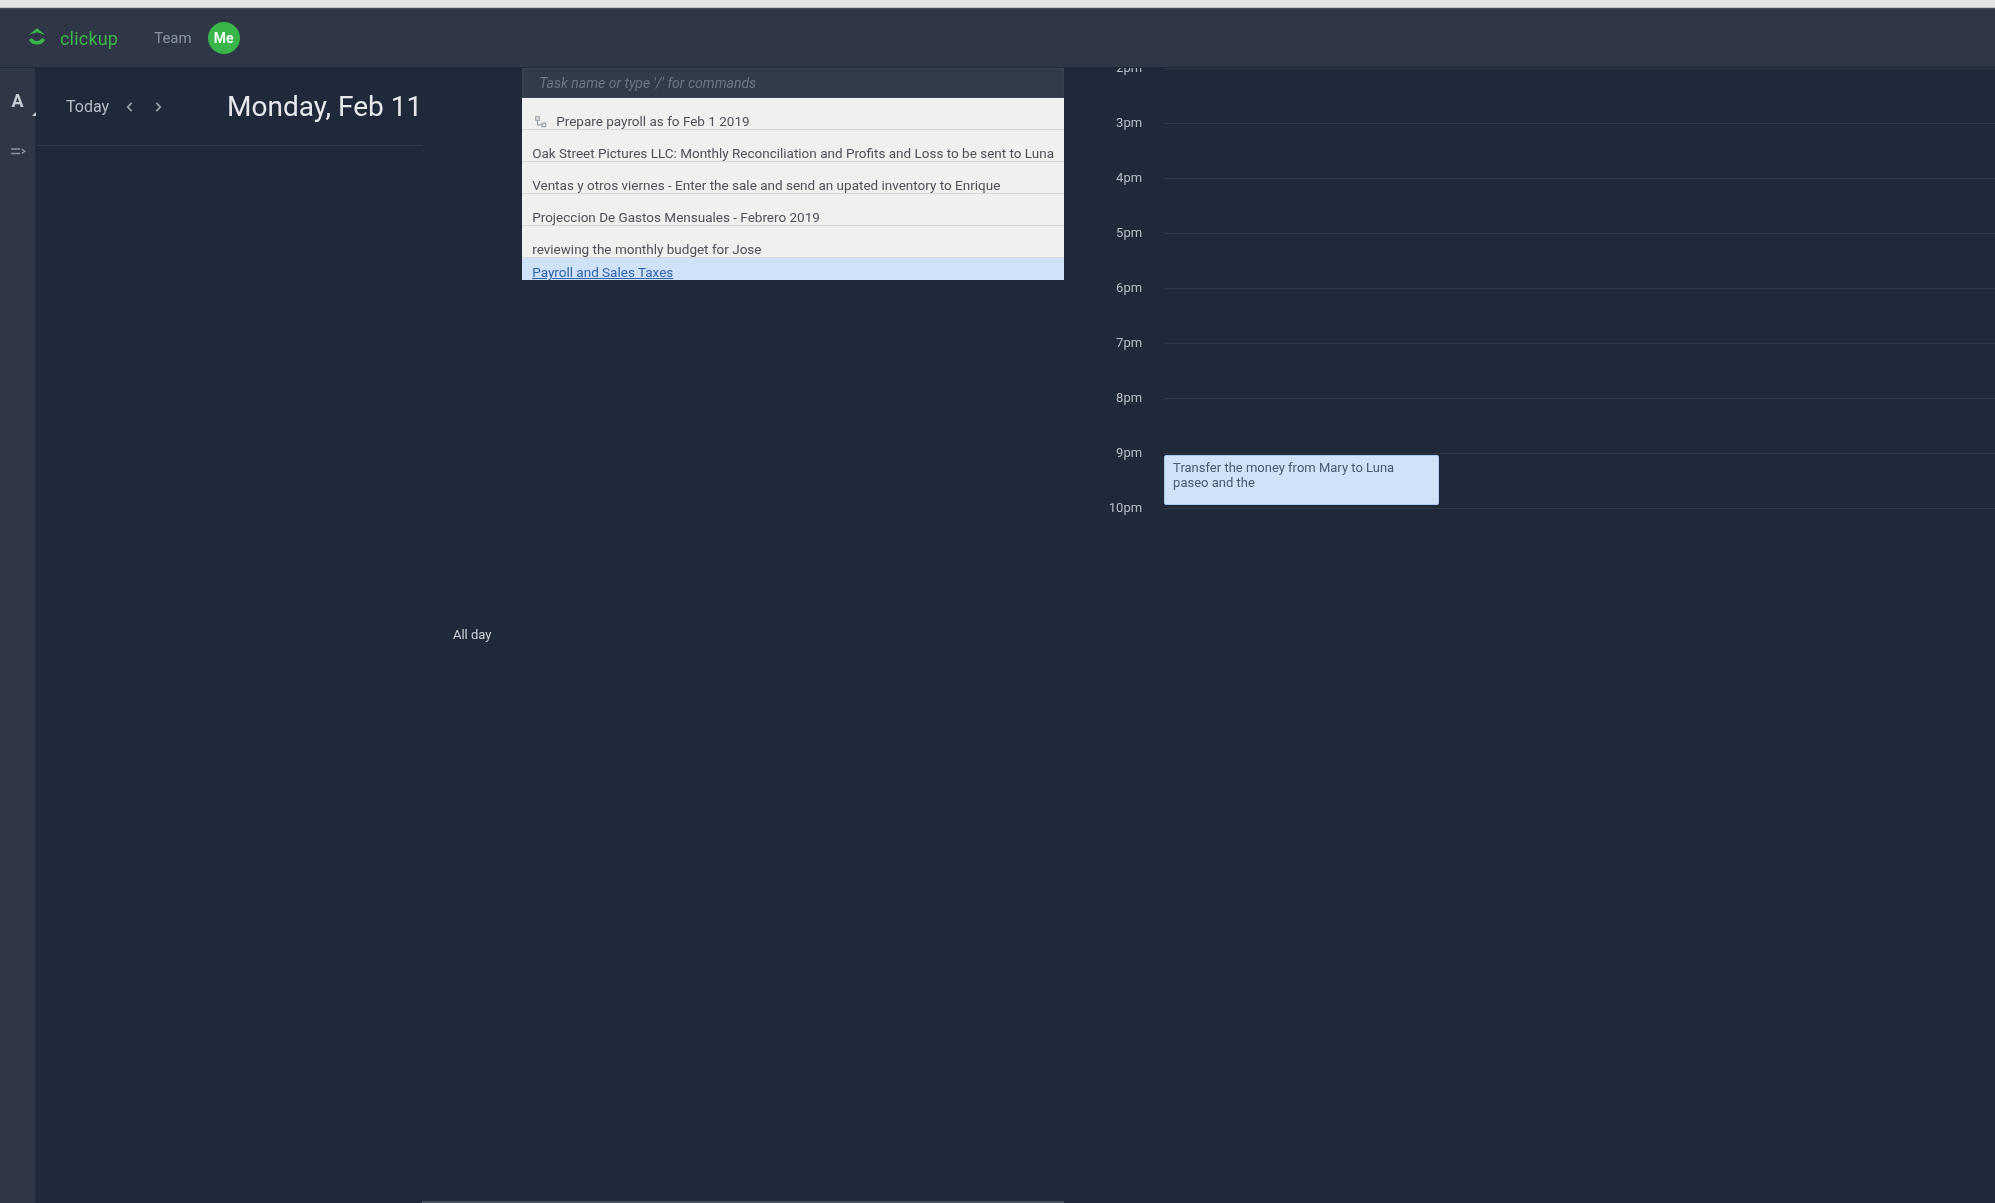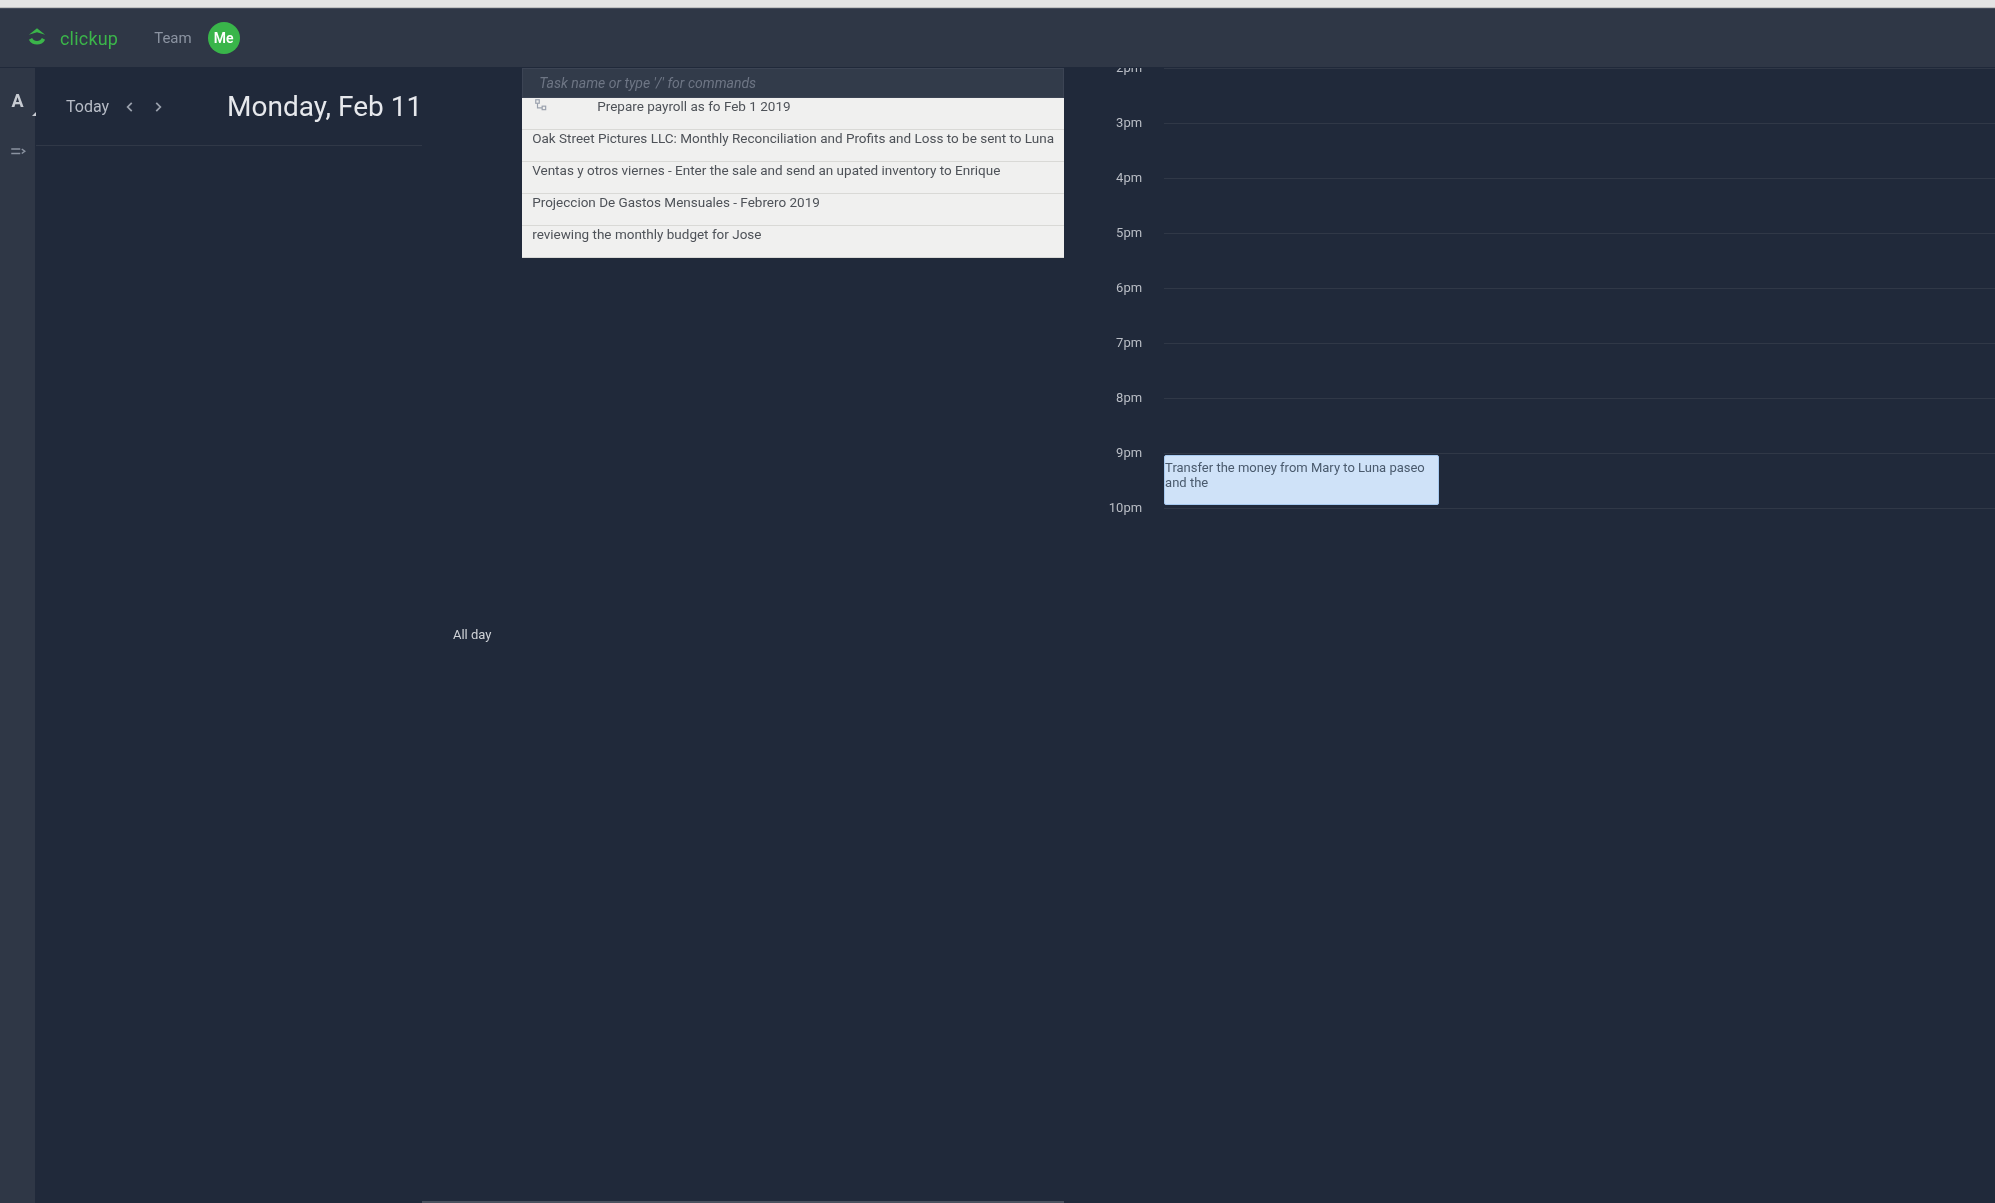--- a/index.html
+++ b/index.html
@@ -181,28 +181,27 @@
     align-items: center;
     padding: 14px 16px;
     color: #6e7685;
     font-size: 14px;
     font-style: italic;
     cursor: text;
   }
   .allday-list { background:#f0f0ef; }
   .allday-row {
     display: flex;
-    align-items: flex-start;
+    align-items: flex-end;
     height: 32px;
     padding: 0 10px 0 10px;
     border-bottom: 1px solid #d9d9d6;
     font-size: 13.5px;
     color: #4e5258;
     cursor: pointer;
-    gap: 41px;
   }
   .allday-row .subtask-icon {
     width: 18px;
     display:flex;
     justify-content:center;
     margin-right: 6px;
     color:#9aa1ad;
   }
   .allday-row.no-icon { padding-left: 10px; }
   .allday-row.highlight {
@@ -252,21 +251,21 @@
     background: #303847;
   }
 
   .event-block {
     position: absolute;
     background: #cfe2f8;
     border: 1px solid #a7c9ef;
     border-radius: 2px;
     color: #4a5a6d;
     font-size: 13px;
-    padding: 4px 0;
+    padding: 4px 8px;
     cursor: pointer;
     overflow: hidden;
   }
 </style>
 </head>
 <body>
 
 <div class="chrome-strip"></div>
 
 <div class="topbar">
@@ -333,20 +332,23 @@
               <span>Oak Street Pictures LLC: Monthly Reconciliation and Profits and Loss to be sent to Luna</span>
             </div>
             <div class="allday-row no-icon">
               <span>Ventas y otros viernes - Enter the sale and send an upated inventory to Enrique</span>
             </div>
             <div class="allday-row no-icon">
               <span>Projeccion De Gastos Mensuales - Febrero 2019</span>
             </div>
             <div class="allday-row no-icon">
               <span>reviewing the monthly budget for Jose</span>
+            </div>
+            <div class="allday-row highlight no-icon">
+              <span>Payroll and Sales Taxes</span>
             </div>
           </div>
       </div>
     </div>
 
     <div class="time-grid">
       <div class="time-grid-inner">
         <div class="hours-col" id="hours-col" style="height: 495px;">
             <div class="hour-row" style="height: 55px;">
               <div class="hour-label">2pm</div>

